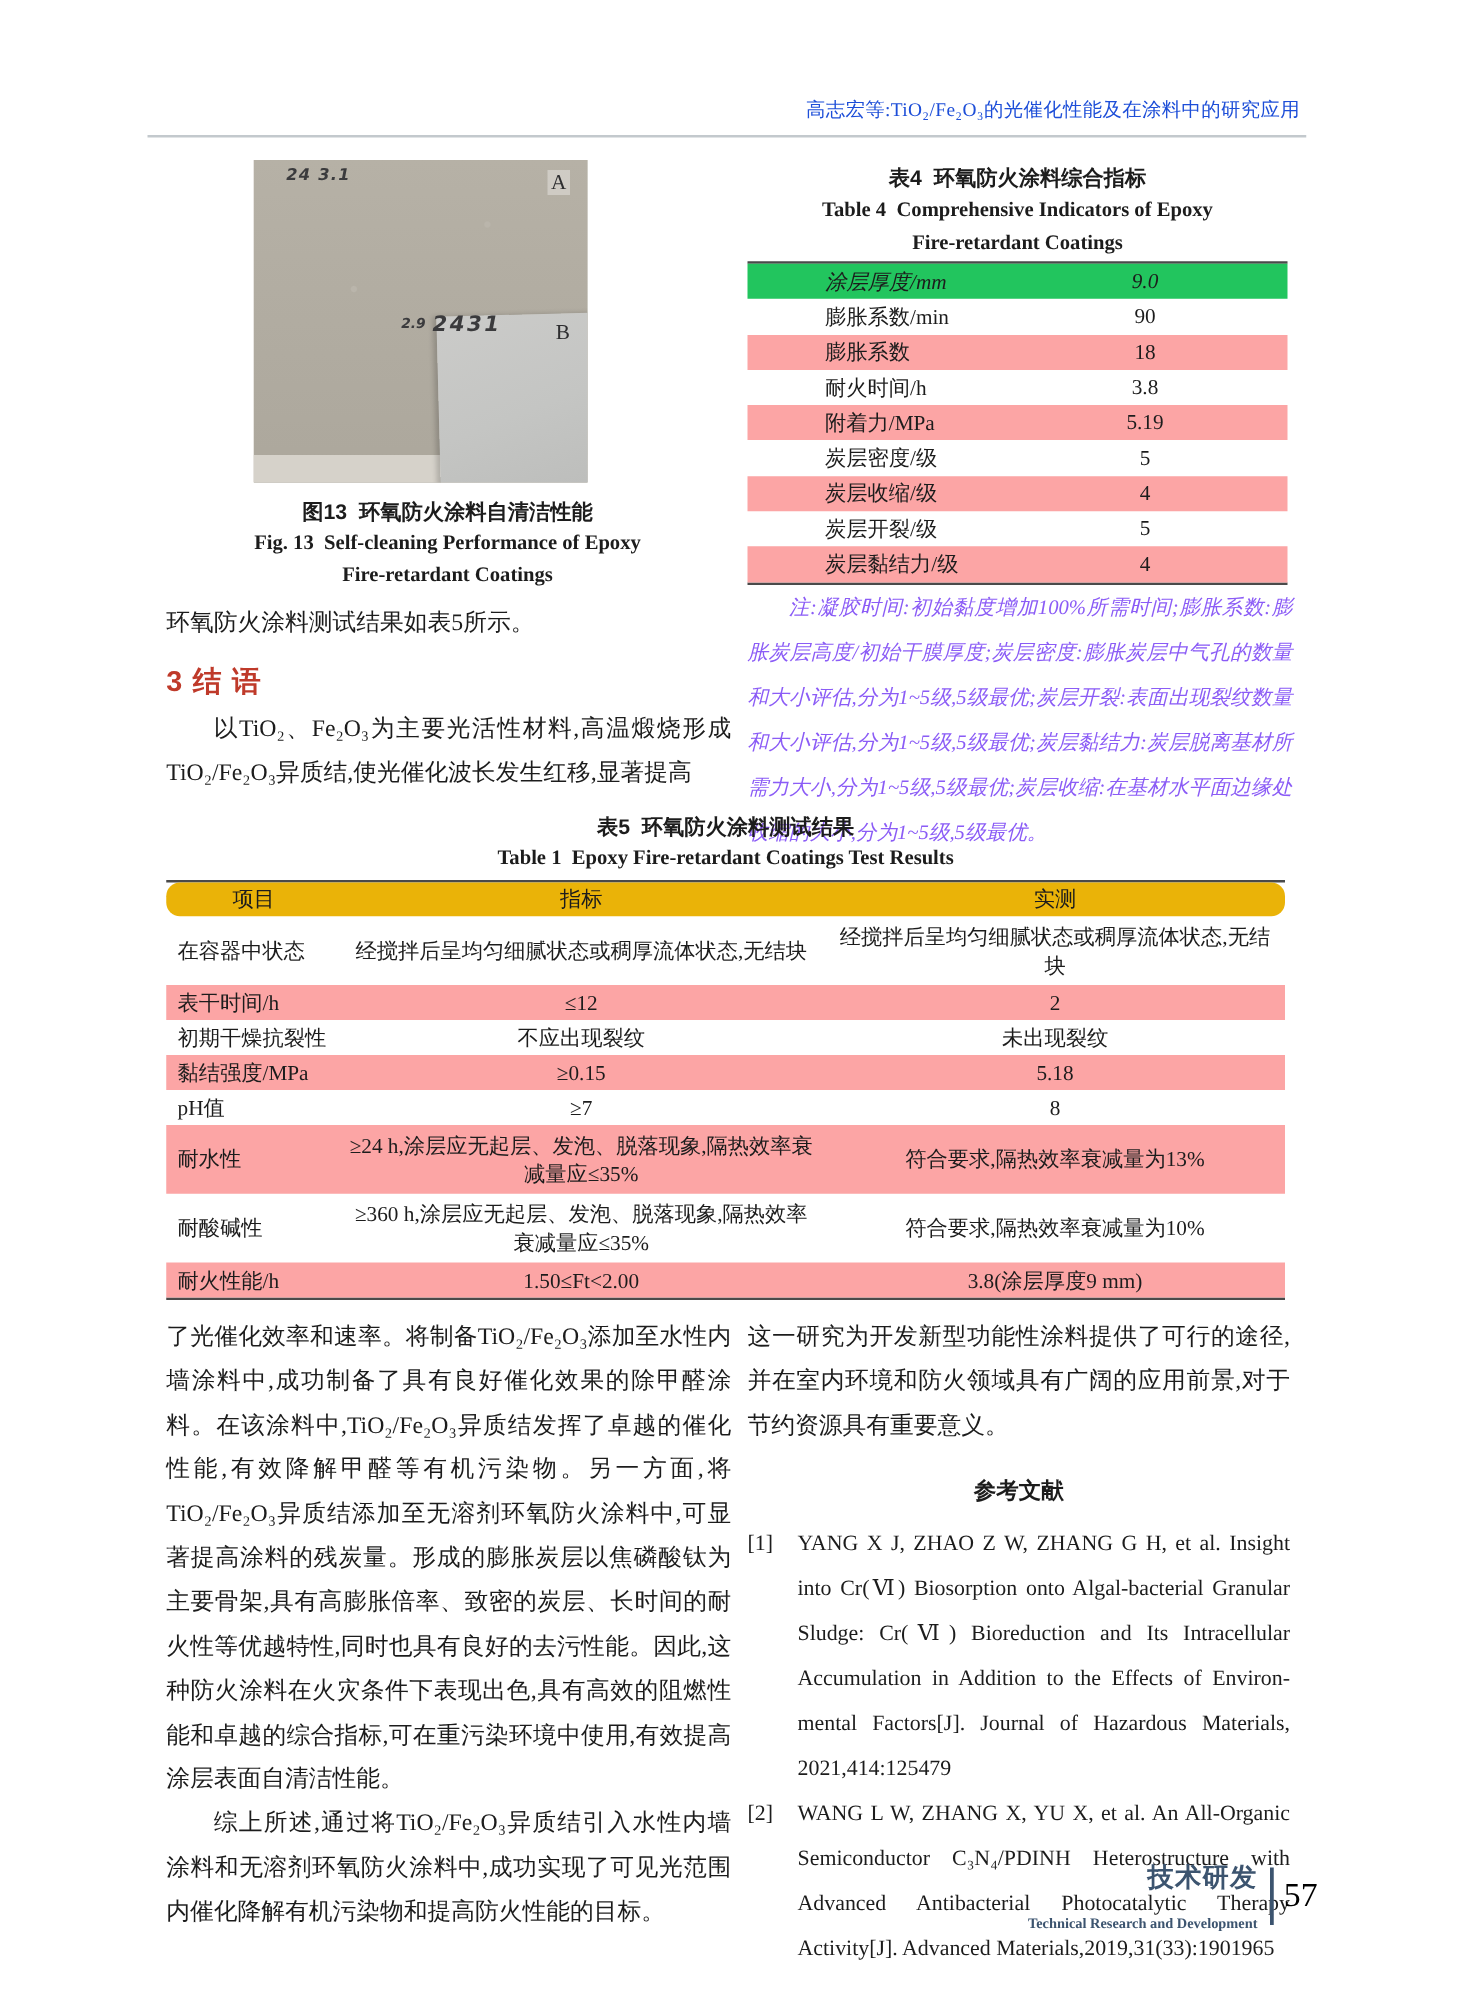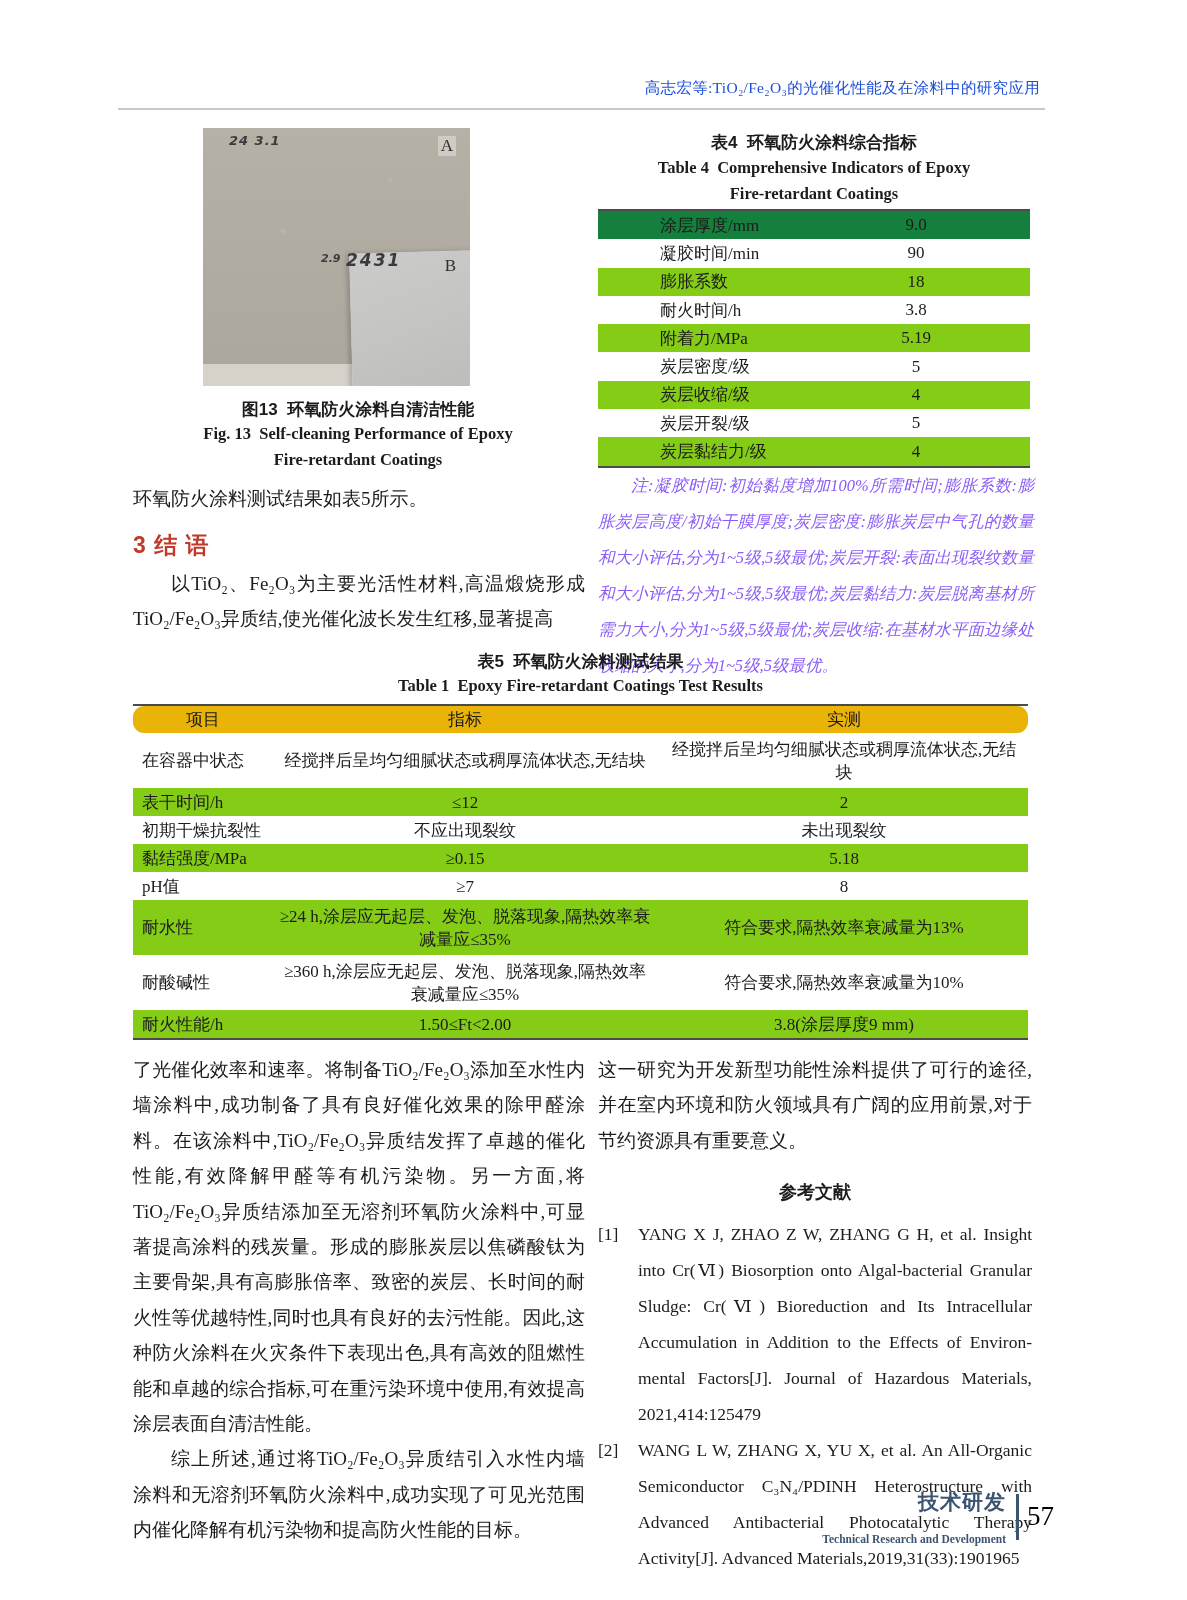--- a/index.html
+++ b/index.html
@@ -62,22 +62,22 @@
   .para1 { left:133px; width:452px; top:566px; }
 
   
   .t4-title-cn { left:598px; width:432px; top:131px; }
   .t4-title-en1 { left:598px; width:432px; top:158px; }
   .t4-title-en2 { left:598px; width:432px; top:184px; }
   .t4 { left:598px; top:209px; width:432px; border-top:2.5px solid #4a4a4a; border-bottom:2.5px solid #4a4a4a; }
   .t4-row { display:grid; grid-template-columns:218px 200px 14px; align-items:center; height:28.3px; font-size:17px; }
   .t4-row .lbl { padding-left:62px; }
   .t4-row .val { text-align:center; }
-  .rose-dark { background:#15803d; }
-  .rose-light { background:#84cc16; }
+  .rose-dark { background:#22c55e;font-style:italic; }
+  .rose-light { background:#fca5a5; }
   .t4-note {
     left:598px; width:436px; top:468px; color:#8b5cf6; font-style:italic;
     font-size:16.5px; line-height:36px; text-align:justify; text-indent:2em;
     font-family:"Liberation Serif","DejaVu Serif",serif;
   }
 
   
   .t5-title-cn { left:133px; width:895px; top:650px; }
   .t5-title-en { left:133px; width:895px; top:676px; }
   .t5 { left:133px; top:704px; width:895px; border-top:2.5px solid #4a4a4a; border-bottom:2.5px solid #4a4a4a;
@@ -143,21 +143,21 @@
   <div class="abs cap-en t4-title-en1">Table 4  Comprehensive Indicators of Epoxy</div>
   <div class="abs cap-en t4-title-en2">Fire-retardant Coatings</div>
 
   <div class="abs t4">
     <div class="t4-row rose-dark">
       <span class="lbl">涂层厚度/mm</span>
       <span class="val">9.0</span>
         <span></span>
     </div>
     <div class="t4-row">
-      <span class="lbl">凝胶时间/min</span>
+      <span class="lbl">膨胀系数/min</span>
       <span class="val">90</span>
         <span></span>
     </div>
     <div class="t4-row rose-light">
       <span class="lbl">膨胀系数</span>
       <span class="val">18</span>
         <span></span>
     </div>
     <div class="t4-row">
       <span class="lbl">耐火时间/h</span>

